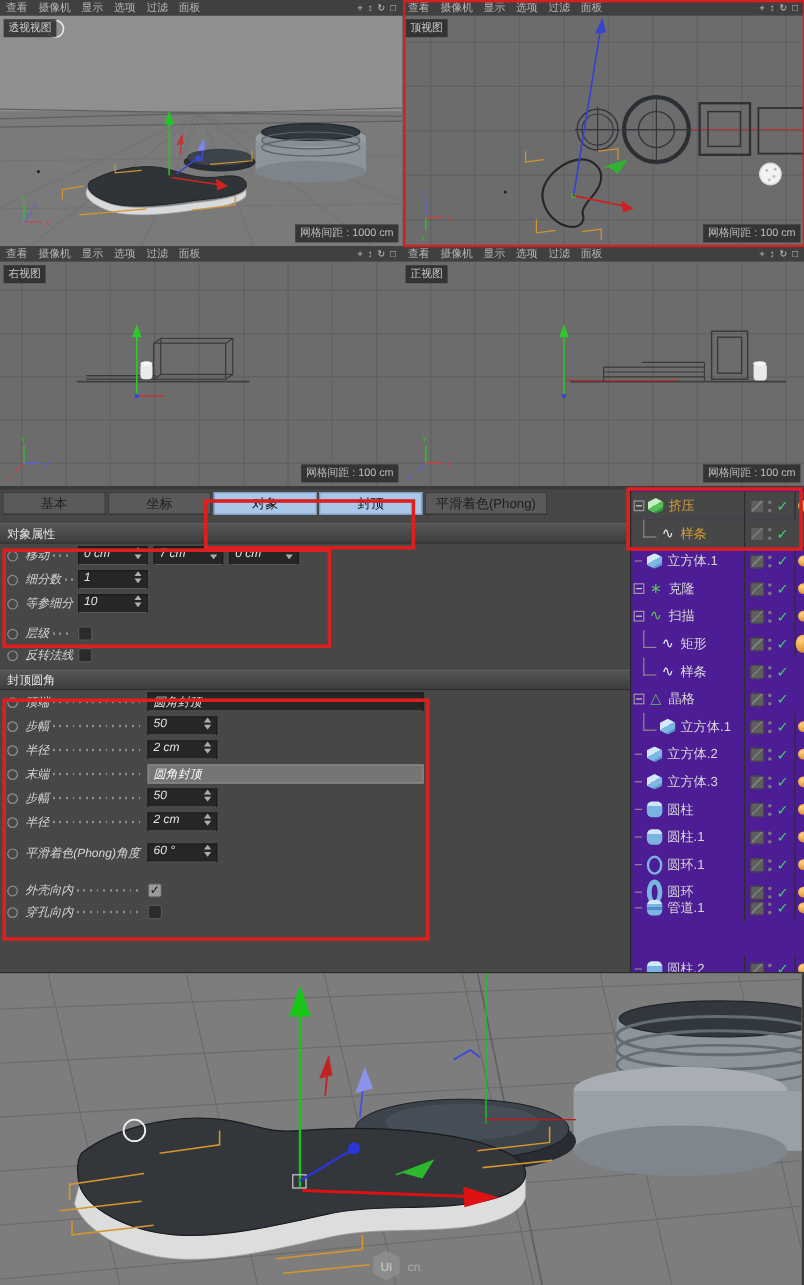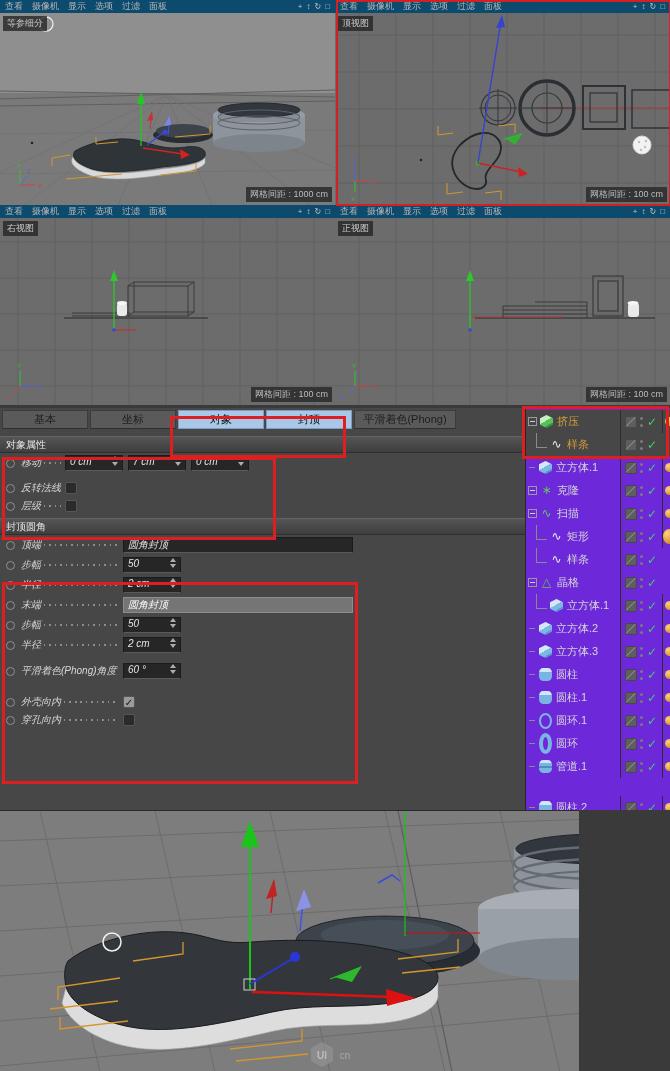--- a/index.html
+++ b/index.html
@@ -1,19 +1,19 @@
 <!DOCTYPE html>
 <html><head>
 <meta charset="utf-8">
 <style>
   html,body{margin:0;padding:0;}
   body{width:670px;height:1071px;position:relative;background:#3a3a3a;overflow:hidden;
        font-family:"Liberation Sans","DejaVu Sans",sans-serif;-webkit-font-smoothing:antialiased;}
   .vp{position:absolute;overflow:hidden;background:#6c6c6c;}
-  .vp-menu{height:13px;background:#0c4a6e;display:flex;align-items:center;gap:9px;
+  .vp-menu{height:13px;background:#404040;display:flex;align-items:center;gap:9px;
            padding:0 5px;font-size:9px;color:#b6b6b6;position:relative;z-index:2;}
   .vm{cursor:default;}
   .vm-icons{margin-left:auto;display:flex;gap:4px;font-size:8px;color:#c2c2c2;}
   .vp-label{position:absolute;top:16px;left:3px;background:rgba(38,38,38,.8);color:#cccccc;
             font-size:9px;padding:1px 4px;z-index:3;}
   .grid-chip{position:absolute;bottom:3px;right:3px;background:rgba(42,42,42,.85);color:#bdbdbd;
              font-size:9px;padding:1px 4px;z-index:3;}
   .scene{display:block;}
   .vp2-border{position:absolute;left:336px;top:0px;width:331px;height:202px;
               border:2px solid #d42020;z-index:6;pointer-events:none;}
@@ -64,21 +64,21 @@
   .ic-cube{background:linear-gradient(150deg,#d3e9f9 0 45%,#7db7e4 45% 72%,#5d9bcc 72%);
            clip-path:polygon(50% 0,100% 25%,100% 75%,50% 100%,0 75%,0 25%);}
   .ic-cyl{background:linear-gradient(180deg,#cfe7f8 0 28%,#79b4e2 28%);border-radius:4px/5px;}
   .ic-tube{background:linear-gradient(180deg,#cfe7f8 0 26%,#79b4e2 26% 45%,#4f8cbf 45% 62%,#79b4e2 62%);border-radius:4px/5px;}
   .ic-ring{border:2px solid #79b4e2;border-radius:50%;width:12px;height:12px;}
   .ic-torus{border:4px solid #79b4e2;border-radius:50%;width:13px;height:13px;}
   .ic-glyph{font-size:12px;line-height:13px;color:#e3ebf4;}
   .ic-green{color:#5cc45c;}
 
   
-  .om{position:absolute;left:525px;top:408px;width:145px;height:402px;background:#6d28d9;
+  .om{position:absolute;left:525px;top:408px;width:145px;height:402px;background:#4c1d95;
       border-left:1px solid #272727;overflow:hidden;font-size:11px;}
   .om-row{position:absolute;left:0;width:145px;height:23px;display:flex;align-items:center;}
   .om-row.sel{background:#474747;}
   .twig{width:7px;height:7px;border:1px solid #9a9a9a;margin:0 3px 0 2px;flex:none;position:relative;box-sizing:content-box;}
   .twig::after{content:"";position:absolute;left:1px;right:1px;top:3px;height:1px;background:#d0d0d0;}
   .dash{width:6px;height:1px;background:#8a8a8a;margin:0 4px 0 3px;flex:none;}
   .elbow{width:10px;height:14px;border-left:1px solid #8a8a8a;border-bottom:1px solid #8a8a8a;
          margin:-8px 3px 0 10px;flex:none;}
   .om-label{margin-left:4px;color:#d6d6d6;white-space:nowrap;overflow:hidden;max-width:50px;}
   .om-label.orange{color:#d29a3a;}
@@ -107,21 +107,21 @@
     <span class="vm">选项</span>
     <span class="vm">过滤</span>
     <span class="vm">面板</span>
     <span class="vm-icons">
       <span>+</span>
       <span>↕</span>
       <span>↻</span>
       <span>□</span>
     </span>
   </div>
-  <span class="vp-label">等参细分</span>
+  <span class="vp-label">透视视图</span>
   <span class="grid-chip">网格间距 : 1000 cm</span>
   <svg class="scene" width="335" height="192" viewBox="0 0 335 192">
     <rect width="335" height="80" fill="#8f8f8f"></rect>
     <rect y="80" width="335" height="112" fill="#7a7a7a"></rect>
     <g stroke="#5f5f5f" stroke-width="1">
       <line x1="0" y1="86" x2="335" y2="77"></line>
         <line x1="0" y1="78" x2="335" y2="84"></line>
         <line x1="0" y1="93" x2="335" y2="88"></line>
     </g>
     <g stroke="#737373" stroke-width="1">
@@ -436,33 +436,61 @@
         </i>
       </span>
     <span class="fld w56">
         <i class="fv">0 cm</i>
         <i class="spin">
           <b class="u"></b>
           <b class="d"></b>
         </i>
       </span>
   </div>
+  <div class="row">
+    <span class="oc"></span>
+    <span class="lbl op">
+        <i class="t">细分数</i>
+        <i class="leader"></i>
+      </span>
+    <span class="fld w56">
+        <i class="fv">1</i>
+        <i class="spin">
+          <b class="u"></b>
+          <b class="d"></b>
+        </i>
+      </span>
+  </div>
+  <div class="row">
+    <span class="oc"></span>
+    <span class="lbl op">
+        <i class="t">等参细分</i>
+        <i class="leader"></i>
+      </span>
+    <span class="fld w56">
+        <i class="fv">10</i>
+        <i class="spin">
+          <b class="u"></b>
+          <b class="d"></b>
+        </i>
+      </span>
+  </div>
   <div class="gap6"></div>
   <div class="row short">
     <span class="oc"></span>
     <span class="lbl op">
+        <i class="t">层级</i>
+        <i class="leader"></i>
+      </span>
+    <span class="chk"></span>
+  </div>
+  <div class="row short">
+    <span class="oc"></span>
+    <span class="lbl op">
         <i class="t">反转法线</i>
-        <i class="leader"></i>
-      </span>
-    <span class="chk"></span>
-  </div>
-  <div class="row short">
-    <span class="oc"></span>
-    <span class="lbl op">
-        <i class="t">层级</i>
         <i class="leader"></i>
       </span>
     <span class="chk"></span>
   </div>
 
   <div class="sec">封顶圆角</div>
 
   <div class="row">
     <span class="oc"></span>
     <span class="lbl cap">
@@ -780,21 +808,21 @@
     <span class="om-cols">
         <span class="sq"></span>
         <span class="dots"></span>
         <span class="chkmark">✓</span>
       </span>
     <span class="matzone">
         <span class="mat-dot"></span>
       </span>
   </div>
 
-  <div class="om-row" style="top:347px">
+  <div class="om-row" style="top:337px">
     <span class="dash"></span>
     <span class="ic ic-tube"></span>
     <span class="om-label">管道.1</span>
     <span class="om-cols">
         <span class="sq"></span>
         <span class="dots"></span>
         <span class="chkmark">✓</span>
       </span>
     <span class="matzone">
         <span class="mat-dot"></span>
@@ -809,21 +837,21 @@
         <span class="sq"></span>
         <span class="dots"></span>
         <span class="chkmark">✓</span>
       </span>
     <span class="matzone">
         <span class="mat-dot"></span>
       </span>
   </div>
 </div>
 
-<div class="vp" style="left:0;top:810px;width:579px;height:261px;border-top:1px solid #2a2a2a;">
+<div class="vp" style="left:0;top:810px;width:668px;height:261px;border-top:1px solid #2a2a2a;">
   <svg class="scene" width="670" height="261" viewBox="0 0 670 261">
     <rect width="670" height="261" fill="#7d7d7d"></rect>
     <g stroke="#6c6c6c" stroke-width="1">
       <line x1="0" y1="30" x2="670" y2="5"></line>
         <line x1="0" y1="75" x2="670" y2="42"></line>
       <line x1="0" y1="120" x2="670" y2="80"></line>
         <line x1="0" y1="165" x2="670" y2="118"></line>
       <line x1="0" y1="210" x2="670" y2="156"></line>
         <line x1="0" y1="255" x2="670" y2="194"></line>
       <line x1="100" y1="261" x2="40" y2="0"></line>

